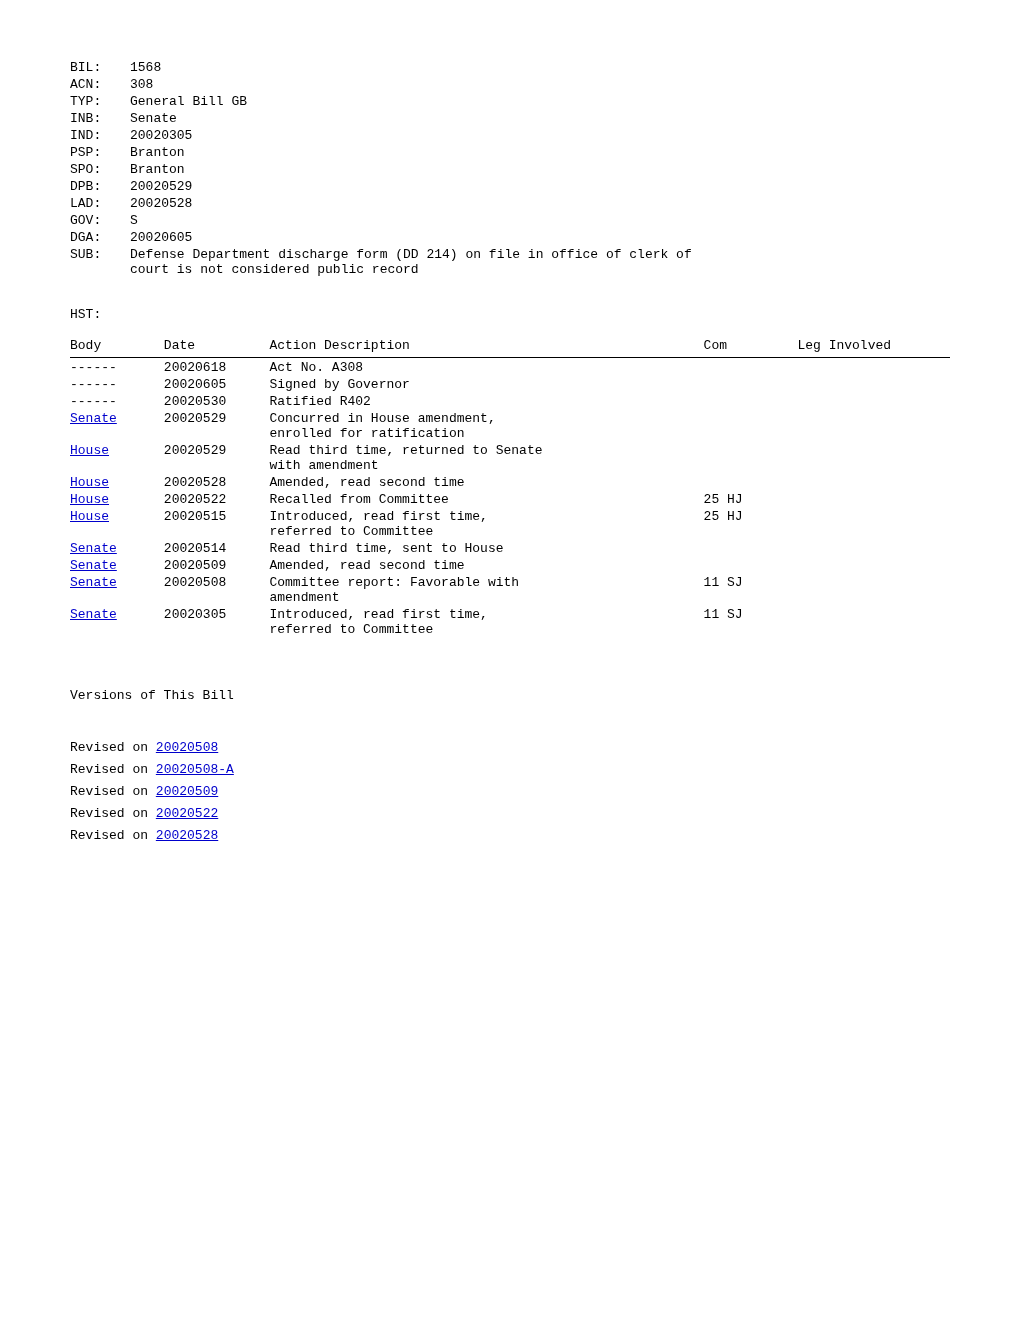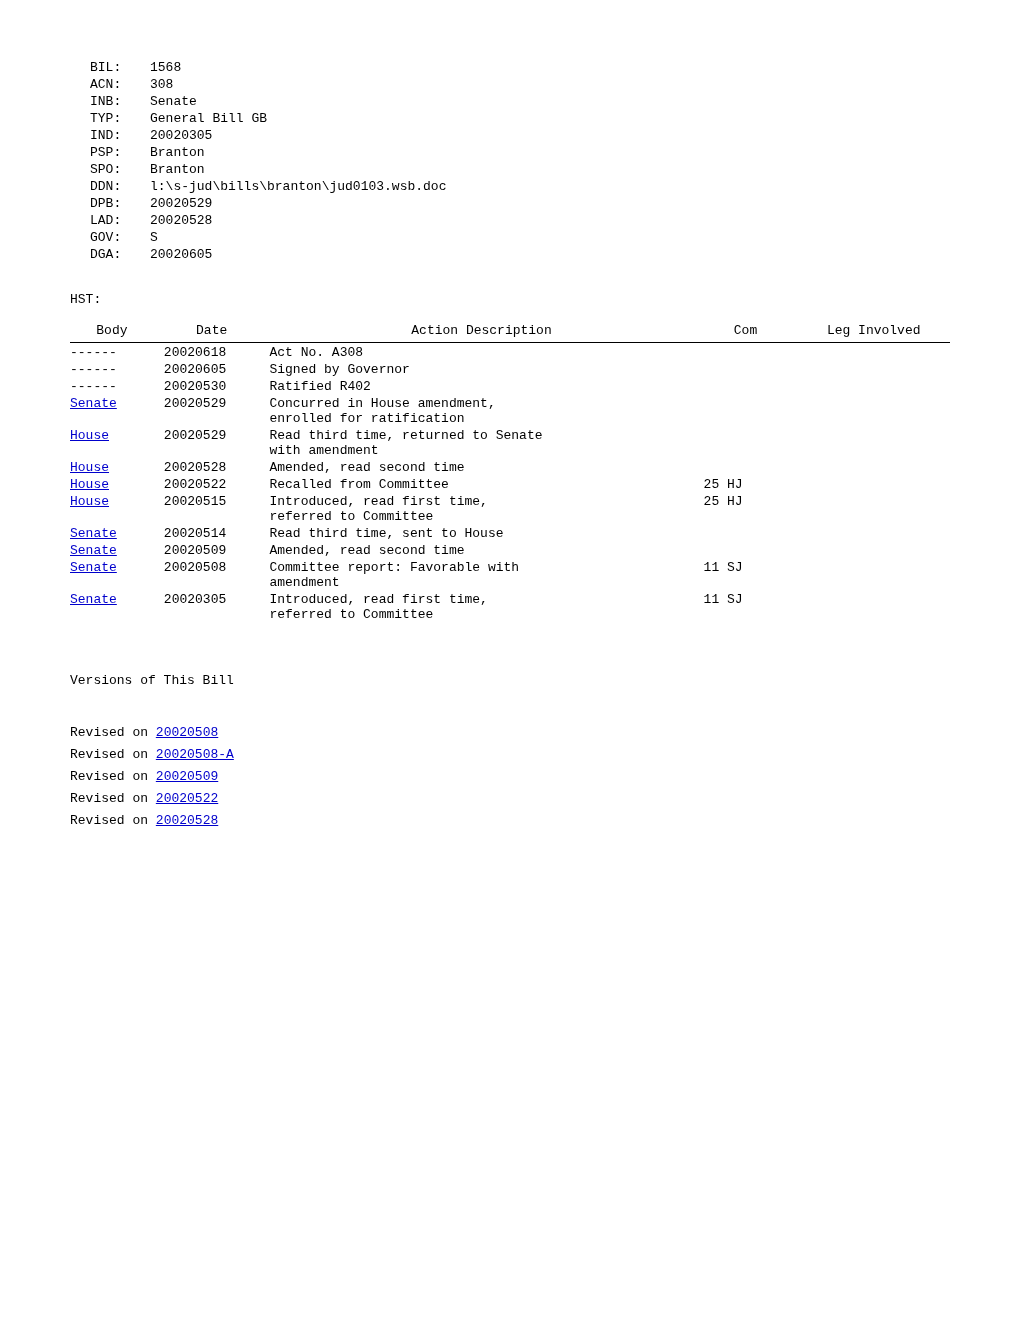--- a/index.html
+++ b/index.html
@@ -13,21 +13,20 @@
       font-family: 'Courier New', Courier, monospace;
       font-size: 13px;
       color: #000000;
       padding: 60px 70px;
       width: 1020px;
       min-height: 1320px;
     }
 
     .metadata-section {
       margin-bottom: 30px;
-      margin-left: 20px;
     }
 
     .metadata-row {
       display: flex;
       margin-bottom: 2px;
     }
 
     .meta-label {
       width: 60px;
       min-width: 60px;
@@ -45,21 +44,21 @@
     .hst-label {
       margin-bottom: 16px;
     }
 
     .history-table {
       width: 100%;
       border-collapse: collapse;
     }
 
     .history-table th {
-      text-align: center;
+      text-align: left;
       font-weight: normal;
       padding-bottom: 4px;
       border-bottom: 1px solid #000;
     }
 
     .history-table td {
       vertical-align: top;
       padding: 1px 0;
     }
 
@@ -111,58 +110,61 @@
 <div class="metadata-section">
   <div class="metadata-row">
     <span class="meta-label">BIL:</span>
     <span class="meta-value">1568</span>
   </div>
   <div class="metadata-row">
     <span class="meta-label">ACN:</span>
     <span class="meta-value">308</span>
   </div>
   <div class="metadata-row">
+    <span class="meta-label">TYP:</span>
+    <span class="meta-value">General Bill GB</span>
+  </div>
+  <div class="metadata-row">
     <span class="meta-label">INB:</span>
     <span class="meta-value">Senate</span>
   </div>
   <div class="metadata-row">
-    <span class="meta-label">TYP:</span>
-    <span class="meta-value">General Bill GB</span>
-  </div>
-  <div class="metadata-row">
     <span class="meta-label">IND:</span>
     <span class="meta-value">20020305</span>
   </div>
   <div class="metadata-row">
     <span class="meta-label">PSP:</span>
     <span class="meta-value">Branton</span>
   </div>
   <div class="metadata-row">
     <span class="meta-label">SPO:</span>
     <span class="meta-value">Branton</span>
   </div>
   <div class="metadata-row">
-    <span class="meta-label">DDN:</span>
-    <span class="meta-value">l:\s-jud\bills\branton\jud0103.wsb.doc</span>
-  </div>
-  <div class="metadata-row">
     <span class="meta-label">DPB:</span>
     <span class="meta-value">20020529</span>
   </div>
   <div class="metadata-row">
     <span class="meta-label">LAD:</span>
     <span class="meta-value">20020528</span>
   </div>
   <div class="metadata-row">
     <span class="meta-label">GOV:</span>
     <span class="meta-value">S</span>
   </div>
   <div class="metadata-row">
     <span class="meta-label">DGA:</span>
     <span class="meta-value">20020605</span>
+  </div>
+  <div class="metadata-row">
+    <span class="meta-label">SUB:</span>
+    <span class="meta-value">
+      <span>Defense Department discharge form (DD 214) on file in office of clerk of</span><br>
+      <span>court is not considered public record</span>
+    </span>
   </div>
 </div>
 
 <div class="hst-section">
   <div class="hst-label">HST:</div>
 
   <table class="history-table">
     <thead>
       <tr>
         <th class="col-body">Body</th>

